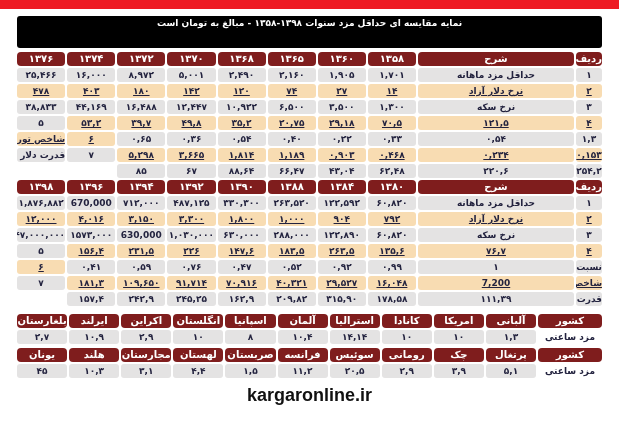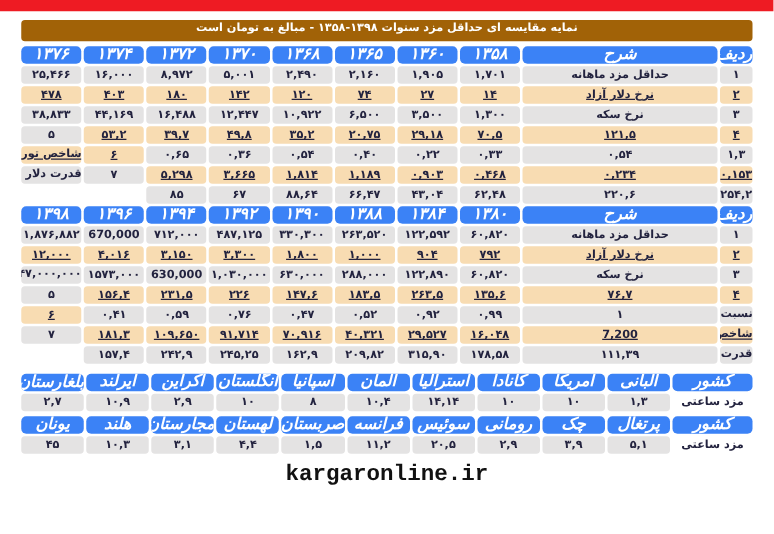--- a/index.html
+++ b/index.html
@@ -1,33 +1,33 @@
 <!DOCTYPE html>
 <html lang="fa"><head>
 <meta charset="utf-8">
 <style>
   html,body{margin:0;padding:0;background:#fff;}
   .page{width:619px;height:427px;background:#ffffff;position:relative;overflow:hidden;
         font-family:"DejaVu Sans",sans-serif;}
   .top-strip{height:9px;width:100%;background:#ee1b23;}
   .content{padding:4px 17px 0 17px;}
-  .title-bar{background:#a16207;color:#ffffff;border-radius:3px;height:17px;line-height:14px;
+  .title-bar{background:#000000;color:#ffffff;border-radius:3px;height:32px;line-height:14px;
              text-align:center;font-size:9px;font-weight:700;margin:3px 0 4px 0;direction:rtl;}
   .wage-grid{display:grid;grid-template-columns:26px 156px repeat(8,1fr);gap:2px;direction:rtl;margin-bottom:2px;}
   .country-grid{display:grid;grid-template-columns:64px repeat(10,1fr);gap:2px;direction:rtl;margin-bottom:2px;}
   .cell{height:14px;line-height:14px;border-radius:3px;text-align:center;font-size:9px;font-weight:700;
         color:#23233f;overflow:hidden;white-space:nowrap;direction:rtl;}
-  .cell.hdr{background:#3b82f6;color:#ffffff;font-size:13px;border-radius:4px;font-style:italic;}
+  .cell.hdr{background:#7f1d1d;color:#ffffff;font-size:10px;border-radius:4px;}
   .cell.gray{background:#e4e3e3;}
   .cell.tan{background:#f8dcb2;text-decoration:underline;}
   .cell.plain{background:transparent;}
   .gap-md{margin-top:8px;}
   .gap-sm{margin-top:4px;}
   .watermark{text-align:center;font-size:18px;font-weight:700;color:#111111;margin-top:7px;
-             font-family:Liberation Mono, monospace;direction:ltr;}
+             font-family:Liberation Sans, sans-serif;direction:ltr;}
 </style>
 </head>
 <body>
 
 <div class="page">
   <div class="top-strip"></div>
   <div class="content">
     <div class="title-bar">نمایه مقایسه ای حداقل مزد سنوات ۱۳۹۸-۱۳۵۸ - مبالغ به تومان است</div>
 
     <div class="wage-grid">

